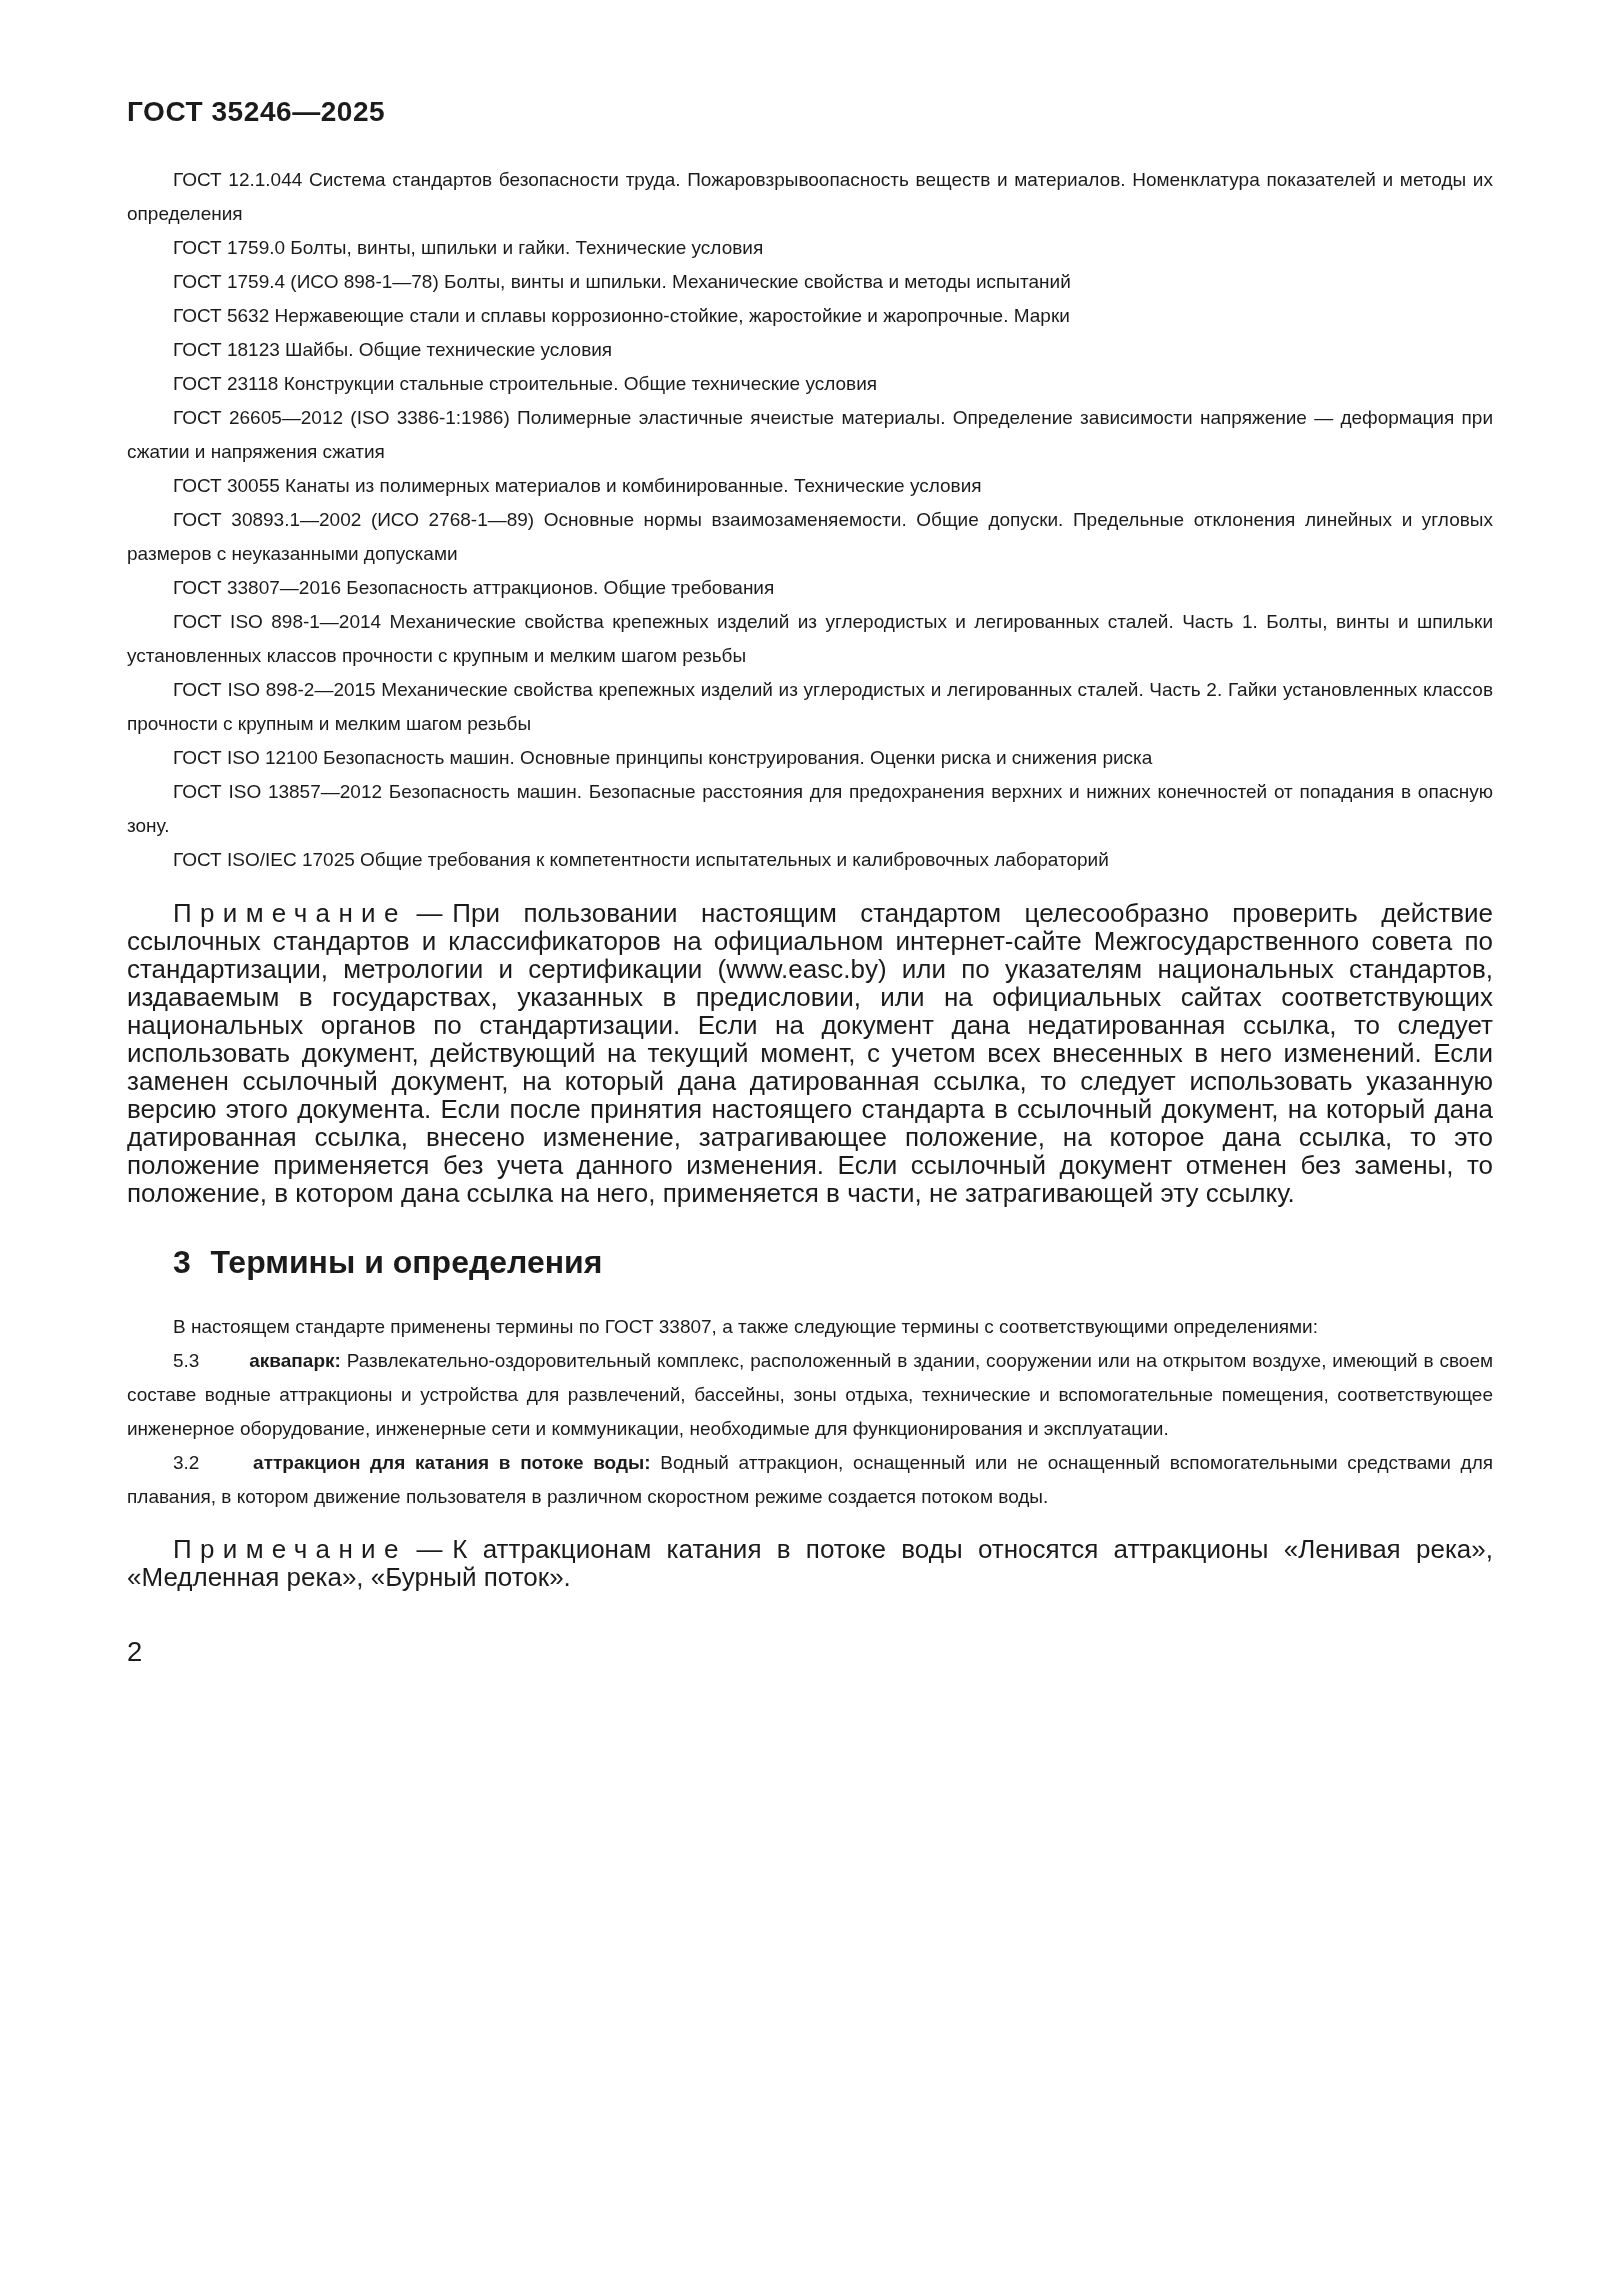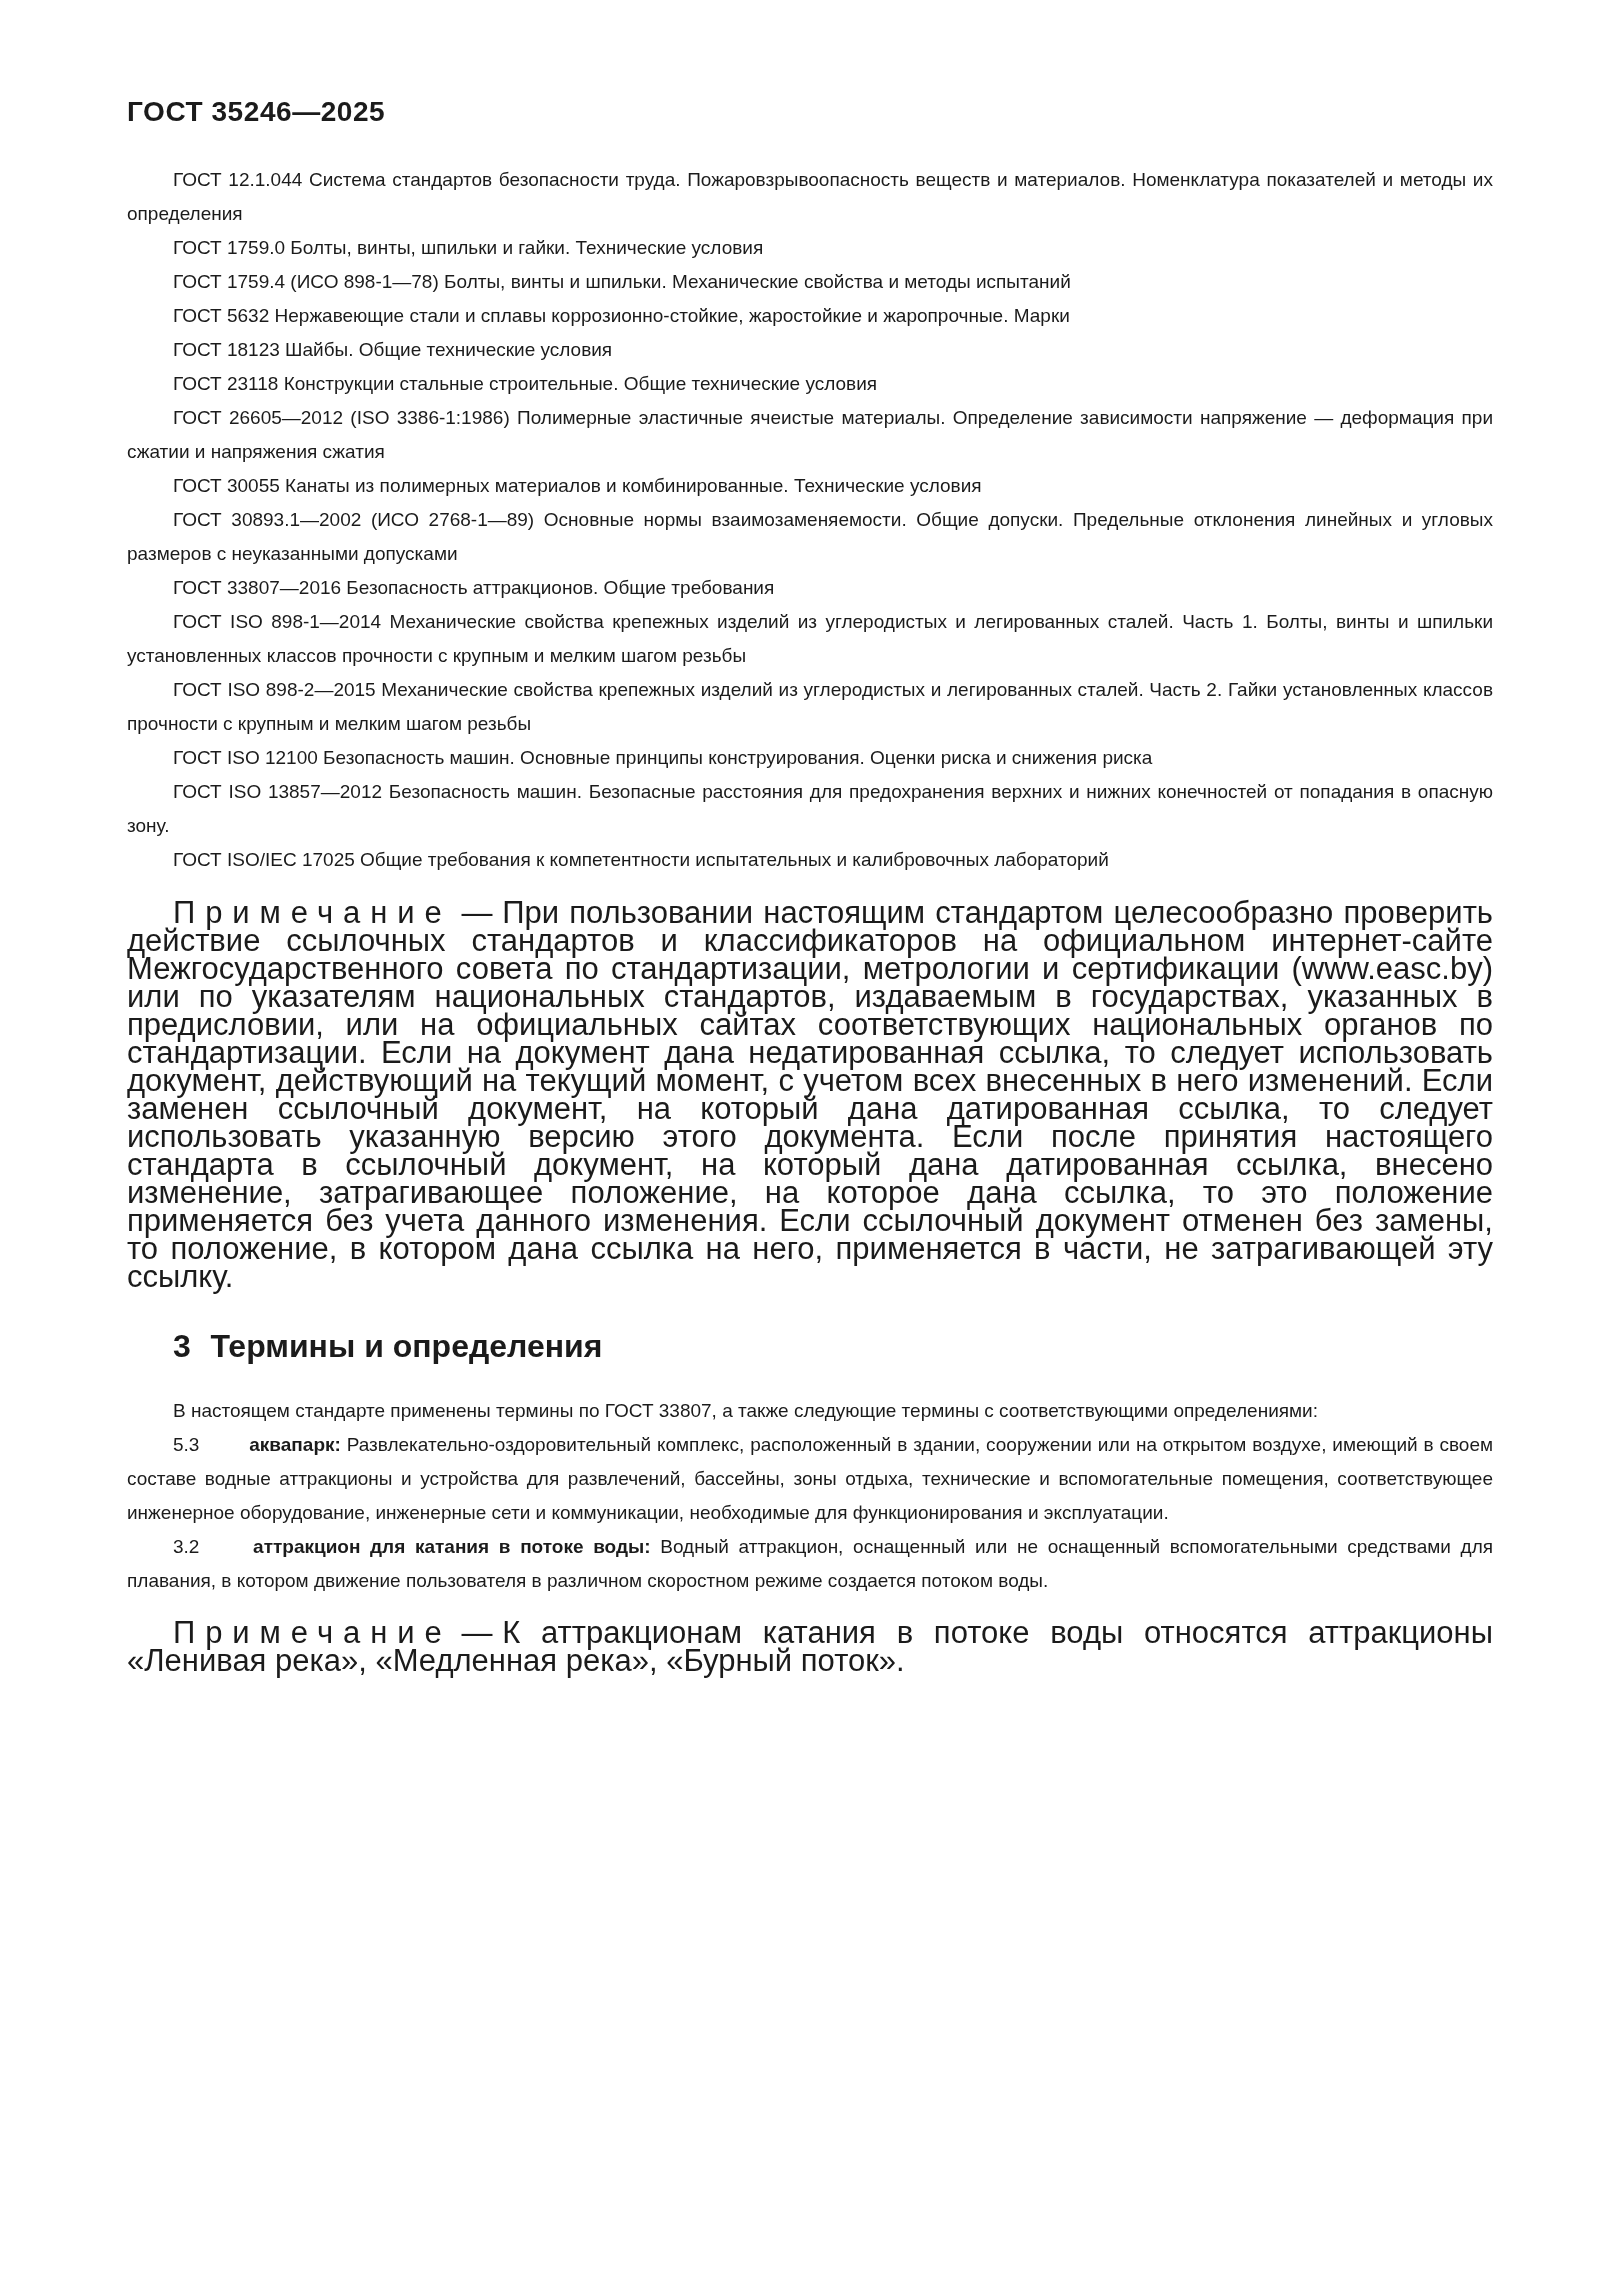--- a/index.html
+++ b/index.html
@@ -26,21 +26,21 @@
     margin: 0 0 35px 0;
   }
   .body-par {
     font-size: 19px;
     line-height: 34px;
     text-align: justify;
     text-indent: 46px;
     margin: 0;
   }
   .note-par {
-    font-size: 31px;
+    font-size: 26px;
     line-height: 28px;
     text-align: justify;
     text-indent: 46px;
     margin: 21.6px 0;
   }
   .note-label {
     letter-spacing: 0.32em;
   }
   .note-sep {
     margin: 0 9.8px;

